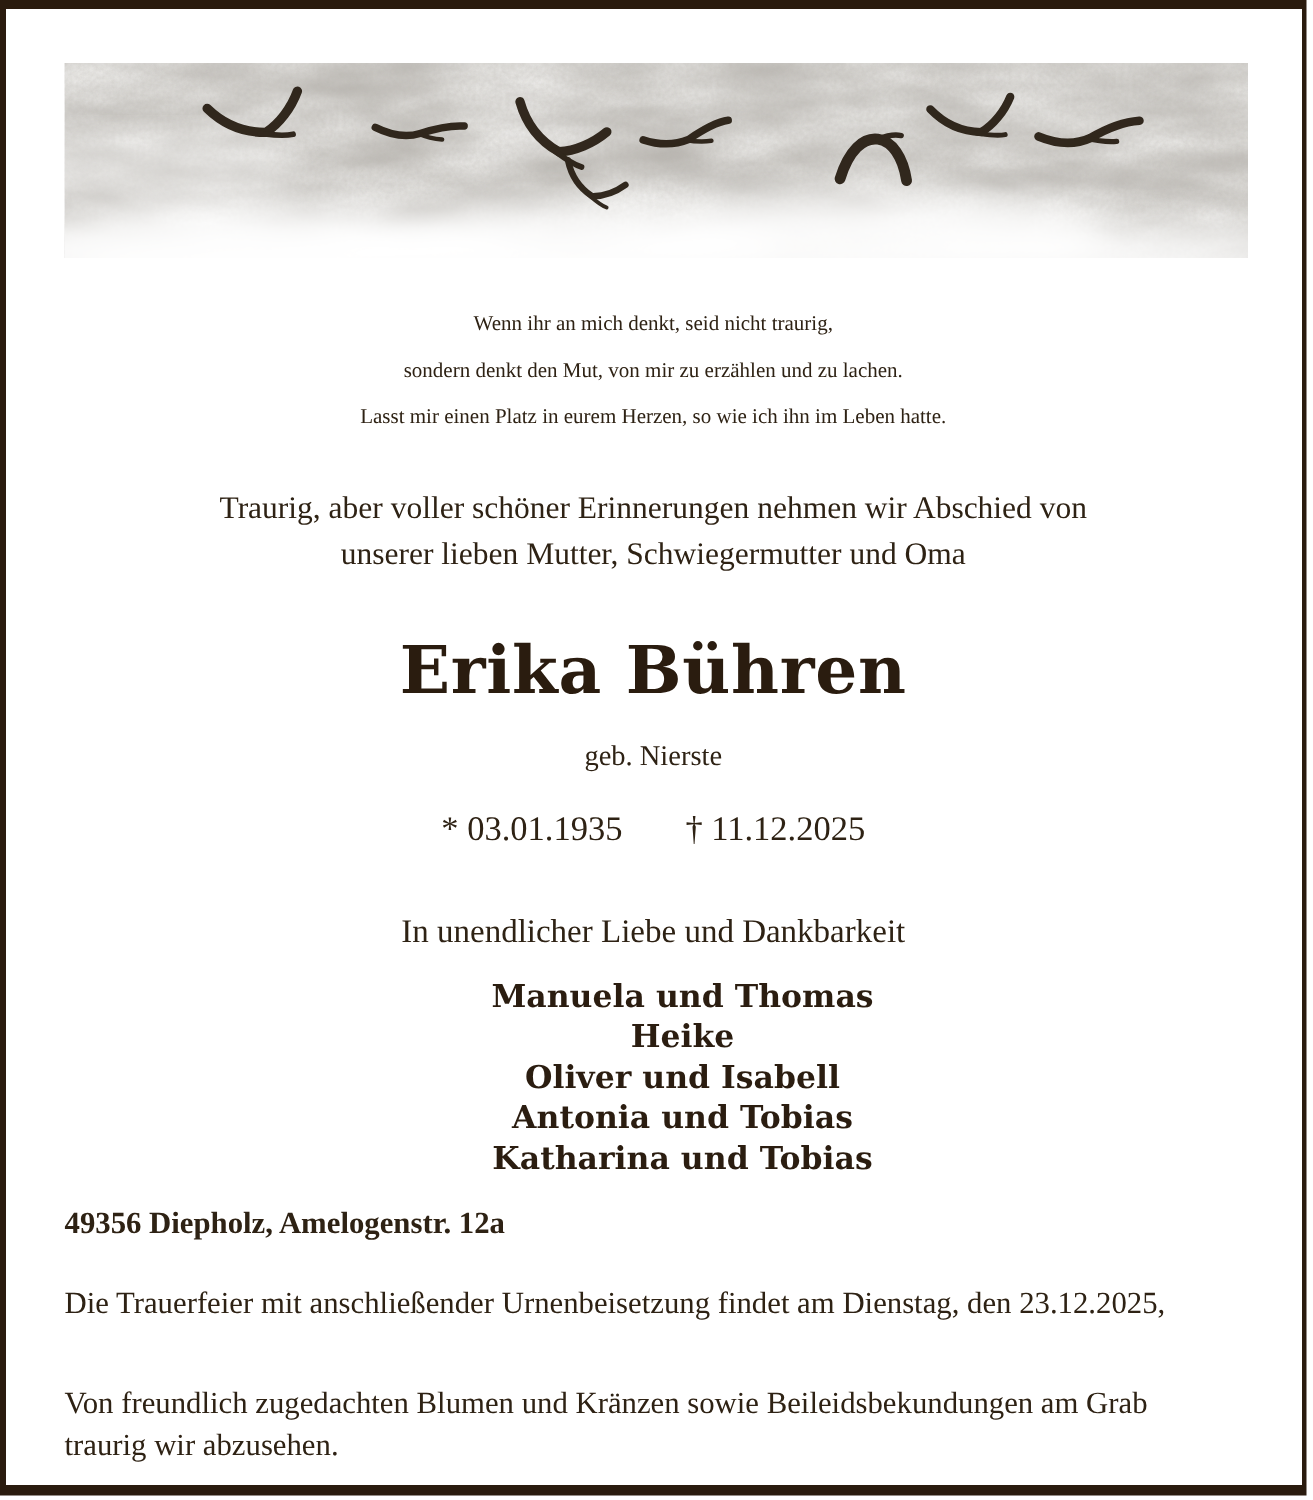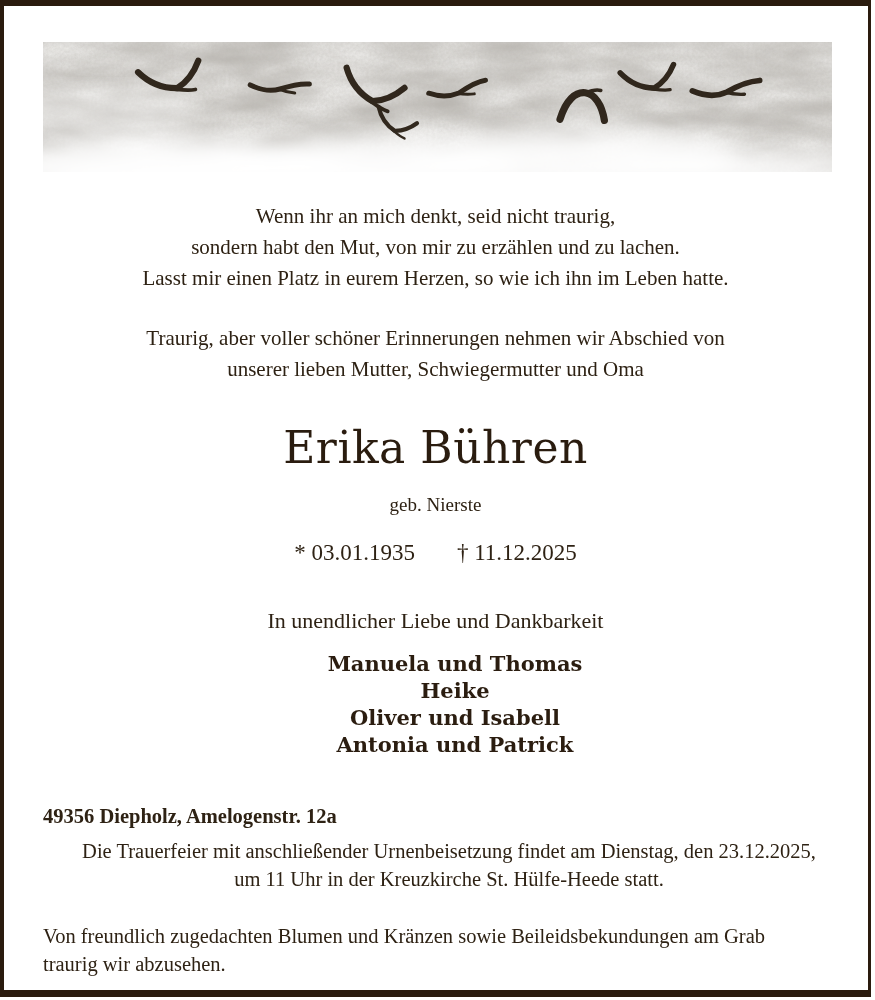--- a/index.html
+++ b/index.html
@@ -16,27 +16,27 @@
     border-style:solid; border-color:#2a1b0e;
     border-width:6px 3px 7px 4px;
     pointer-events:none;
   }
   .illustration {
     position:absolute; top:42px; left:43px; width:789px; height:130px;
   }
   .centered {
     position:absolute; left:4px; right:8px; text-align:center;
   }
-  .poem   { top:201px; font-size:21px; line-height:31px; }
+  .poem   { top:201px; font-size:14px; line-height:31px; }
   .intro  { top:323px; font-size:21px; line-height:31px; }
   .poem div, .intro div { white-space:nowrap; }
   .deceased-name {
     top:422px;
     font-family:"DejaVu Serif","Liberation Serif",serif;
-    font-weight:400; font-size:44px; letter-spacing:0.5px;
+    font-weight:700; font-size:44px; letter-spacing:0.5px;
     color:#2a1c0f;
   }
   .maiden-name { top:494px; font-size:19px; }
   .dates {
     top:540px; font-size:23px;
     display:flex; justify-content:center; gap:42px;align-items:flex-end;
   }
   .farewell { top:608px; font-size:22px; }
   .mourners {
     top:650px;
@@ -44,21 +44,21 @@
     font-weight:700; font-size:21px; line-height:27px;
     color:#2b1d10;
     padding-left:39px;
   }
   .left-block {
     position:absolute; left:43px; width:812px;
     font-size:20.5px; line-height:28px;
   }
   .left-block div { white-space:nowrap; }
   .address-block   { top:802px;font-weight:bold; }
-  .funeral-block   { top:837px;text-align:center; }
+  .funeral-block   { top:855px; }
   .condolence-block{ top:922px; }
 </style>
 </head>
 <body>
 
 <div class="frame"></div>
 
 <div class="illustration">
   <svg width="789" height="130" viewBox="0 0 789 130" preserveAspectRatio="none">
     <defs>
@@ -128,21 +128,21 @@
       <g transform="translate(684,50) rotate(-4) scale(1.15)">
         <path d="M-30,-3 C-18,3 -8,3 0,0 C10,-5 20,-8 29,-8" stroke-width="5"></path>
         <path d="M-2,0 C4,2 9,3 15,3" stroke-width="3"></path>
       </g>
     </g>
   </svg>
 </div>
 
 <div class="centered poem">
   <div>Wenn ihr an mich denkt, seid nicht traurig,</div>
-  <div>sondern habt den Mut, von mir zu erzählen und zu lachen.</div>
+  <div>sondern denkt den Mut, von mir zu erzählen und zu lachen.</div>
   <div>Lasst mir einen Platz in eurem Herzen, so wie ich ihn im Leben hatte.</div>
 </div>
 
 <div class="centered intro">
   <div>Traurig, aber voller schöner Erinnerungen nehmen wir Abschied von</div>
   <div>unserer lieben Mutter, Schwiegermutter und Oma</div>
 </div>
 
 <div class="centered deceased-name">Erika Bühren</div>
 
@@ -152,26 +152,26 @@
   <span>* 03.01.1935</span>
   <span>† 11.12.2025</span>
 </div>
 
 <div class="centered farewell">In unendlicher Liebe und Dankbarkeit</div>
 
 <div class="centered mourners">
   <div>Manuela und Thomas</div>
   <div>Heike</div>
   <div>Oliver und Isabell</div>
-  <div>Antonia und Patrick</div>
+  <div>Antonia und Tobias</div>
+  <div>Katharina und Tobias</div>
 </div>
 
 <div class="left-block address-block">49356 Diepholz, Amelogenstr. 12a</div>
 
 <div class="left-block funeral-block">
   <div>Die Trauerfeier mit anschließender Urnenbeisetzung findet am Dienstag, den 23.12.2025,</div>
-  <div>um 11 Uhr in der Kreuzkirche St. Hülfe-Heede statt.</div>
 </div>
 
 <div class="left-block condolence-block">
   <div>Von freundlich zugedachten Blumen und Kränzen sowie Beileidsbekundungen am Grab</div>
   <div>traurig wir abzusehen.</div>
 </div>
 
 </body></html>

